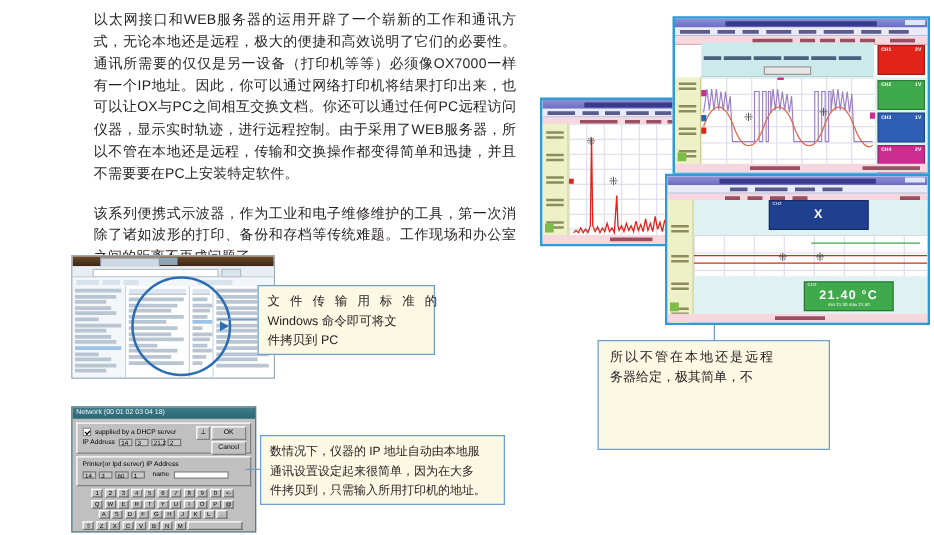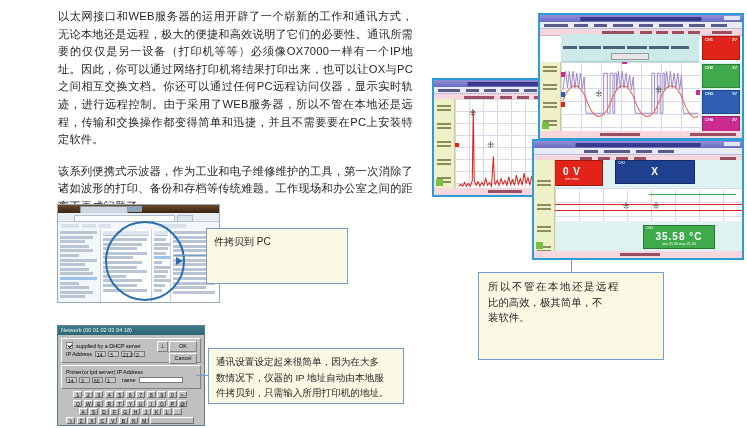--- a/index.html
+++ b/index.html
@@ -5,21 +5,21 @@
   html,body{margin:0;padding:0;}
   body{
     width:747px;height:428px;background:#ffffff;position:relative;overflow:hidden;
     font-family:"Liberation Sans","DejaVu Sans",sans-serif;
   }
   .abs{position:absolute;}
 
   
   #body-copy{left:58px;top:8px;width:355px;}
   #body-copy p{
-    margin:0 0 14px 0;
+    margin:0 0 14px 17px;
     font-size:11.2px;line-height:17.6px;color:#231f20;
     text-align:justify;letter-spacing:.2px;
   }
 
   
   .callout{
     background:#fbf8e3;border:1px solid #6f9fd0;
     box-sizing:border-box;color:#231f20;
   }
   .callout .ln{display:block;white-space:nowrap;}
@@ -255,20 +255,22 @@
         <div class="ex-row w4"></div>
     </div>
   </div>
   <div class="ex-circle"></div>
   <div class="ex-arrow"></div>
 </div>
 
 <div class="abs leader" style="left:174px;top:255px;width:34px;height:1px;"></div>
 
 <div class="abs callout" id="callout-file">
+  <span class="ln sp">文 件 传 输 用 标 准 的</span>
+  <span class="ln">Windows 命令即可将文</span>
   <span class="ln">件拷贝到 PC</span>
 </div>
 
 <div class="abs" id="shot-network">
   <div class="nw-title">Network (00 01 02 03 04 18)</div>
   <div class="nw-inner">
 
     <div class="nw-group">
       <div class="nw-btn" id="nw-ok">OK</div>
       <div class="nw-btn" id="nw-cancel">Cancel</div>
@@ -349,22 +351,22 @@
         <span class="nw-key">M</span>
         <span class="nw-key space"> </span>
       </div>
     </div>
   </div>
 </div>
 
 <div class="abs leader" style="left:196px;top:375px;width:12px;height:1px;"></div>
 
 <div class="abs callout" id="callout-net">
+  <span class="ln">数情况下，仪器的 IP 地址自动由本地服</span>
   <span class="ln">通讯设置设定起来很简单，因为在大多</span>
-  <span class="ln">数情况下，仪器的 IP 地址自动由本地服</span>
   <span class="ln">件拷贝到，只需输入所用打印机的地址。</span>
 </div>
 
 <div class="shot" id="shot-fft">
   <div class="br-title">
     <span class="t"></span>
     <span class="logo"></span>
   </div>
   <div class="br-menu">
     <i style="left:4px;width:22px"></i>
@@ -564,52 +566,45 @@
           <i></i>
         </div>
       <div class="bk" style="top:84px">
           <i></i>
           <i></i>
         </div>
       <span class="grn"></span>
     </div>
     <div class="br-plot" style="background:#dff2f2">
 
-      <div class="dmm-val" style="left:-14px;top:0;width:62px;height:26px;background:#e2231a">
-        <span class="cap">CH1</span>
-        <span class="big"><span>0</span>
-        <span>V</span></span>
-        <span class="sub">min  max</span>
-      </div>
       <div class="dmm-val" style="left:60px;top:0;width:80px;height:24px;background:#1f3f8f">
         <span class="cap">CH2</span>
         <span class="big">X</span>
       </div>
 
       <div style="position:absolute;left:0;right:0;top:28px;bottom:30px;background:#fff">
         <div class="grid" style="background-size:24px 14px"></div>
         <div style="position:absolute;left:0;right:0;top:16px;height:1px;background:#e2231a"></div>
         <div style="position:absolute;left:0;right:0;top:22px;height:1px;background:#e2231a"></div>
         <div style="position:absolute;left:50%;right:6px;top:6px;height:1px;background:#3faa4b"></div>
         <span class="xhair" style="position:absolute;left:36%;top:14px">⁜</span>
         <span class="xhair" style="position:absolute;left:52%;top:14px">⁜</span>
       </div>
 
       <div class="dmm-val" style="left:88px;bottom:2px;width:72px;height:24px;background:#3faa4b">
         <span class="cap">CH2</span>
-        <span class="big"><span>35.58</span>
+        <span class="big"><span>21.40</span>
           <span>°C</span></span>
         <span class="sub">min 21.30  max 21.50</span>
       </div>
     </div>
   </div>
   <div class="br-foot">
     <i style="left:86px;width:40px"></i>
   </div>
 </div>
 
 <div class="abs leader" style="left:571px;top:260px;width:1px;height:12px;"></div>
 
 <div class="abs callout" id="callout-web">
   <span class="ln sp">所以不管在本地还是远程</span>
-  <span class="ln">比的高效，极其简单，不</span>
-  <span class="ln">装软件。</span>
+  <span class="ln">务器给定，极其简单，不</span>
 </div>
 
 </body></html>

